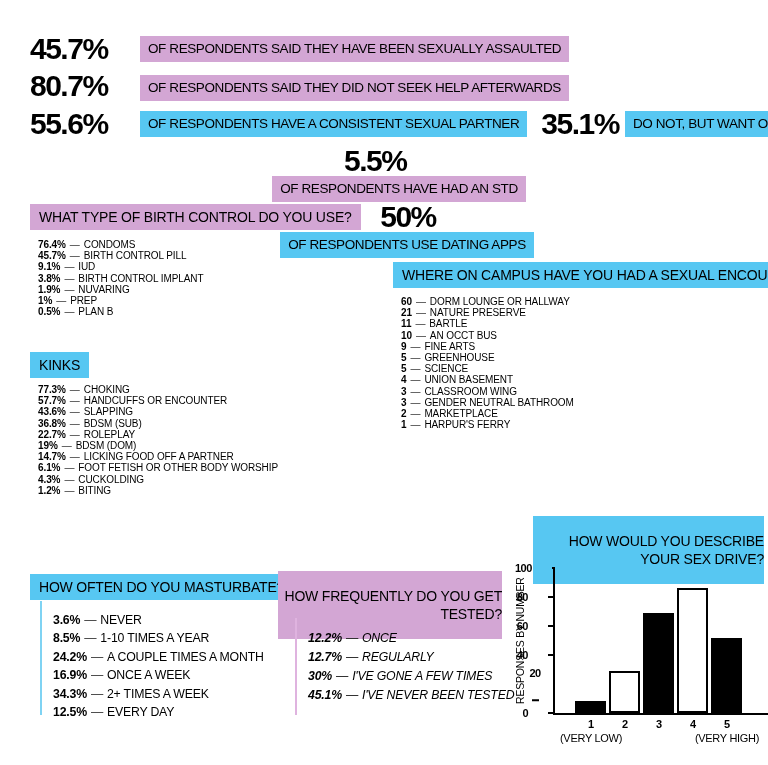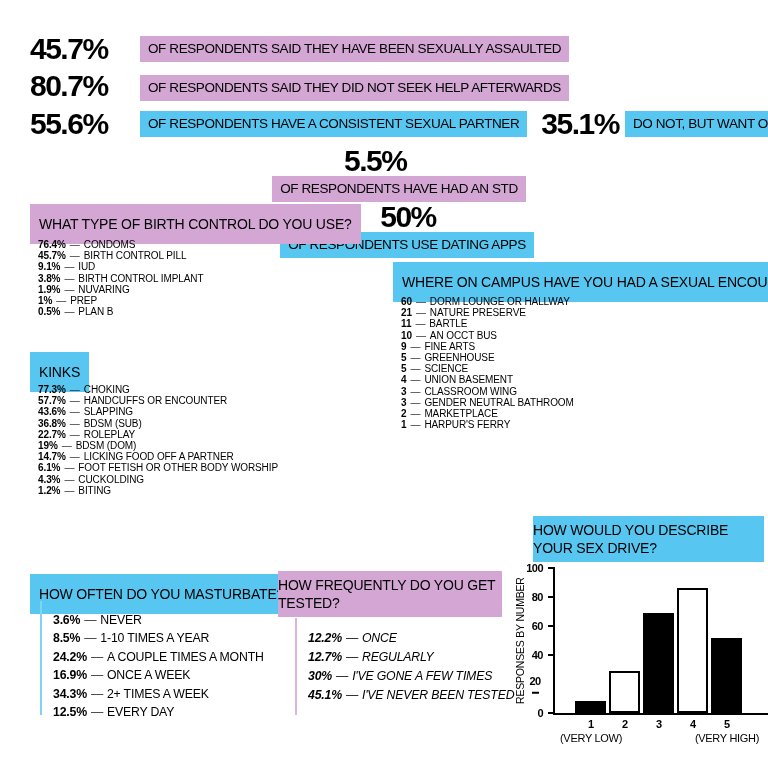--- a/index.html
+++ b/index.html
@@ -11,40 +11,40 @@
   .stat-row{position:absolute;left:30px;right:0;height:30px;display:flex;align-items:center;}
   .stat-value{width:110px;flex-shrink:0;font-size:30px;font-weight:bold;letter-spacing:-1.5px;line-height:30px;}
   .stat-value.inline{width:auto;}
   .stat-box{padding:0 8px;height:26px;line-height:26px;font-size:13.5px;letter-spacing:-0.4px;white-space:nowrap;}
   .bg-pink{background:#d3a6d4;}
   .bg-blue{background:#57c7f2;}
   .row1{top:34px;} .row2{top:71px;align-items:flex-end;} .row3{top:109px;} .row4{top:146px;flex-direction:column;}
   .ml14{margin-left:14px;} .ml18{margin-left:18px;} .ml16{margin-left:16px;} .ml6{margin-left:6px;}
   .grow{flex:1;}
   
-  .section-header{position:absolute;display:inline-block;padding:12px 9px;font-size:14px;letter-spacing:-0.2px;white-space:nowrap;}
-  .section-header.center{white-space:normal;text-align:left;padding:5px 0;line-height:1.3;}
+  .section-header{position:absolute;display:inline-block;padding:5px 9px;font-size:14px;letter-spacing:-0.2px;white-space:nowrap;}
+  .section-header.center{white-space:normal;text-align:right;padding:16px 0;line-height:1.3;}
   
   .dense-list{position:absolute;font-size:10px;line-height:11.2px;letter-spacing:-0.1px;white-space:nowrap;}
   .wide-list{position:absolute;font-size:12.3px;letter-spacing:-0.2px;white-space:nowrap;}
   .wide-list .li{line-height:18.4px;}
   .wide-list.tested .li{line-height:19px;font-style:italic;}
   .li .v{font-weight:bold;}
   .li .dash{padding:0 4px;color:#333;}
   .vline{position:absolute;width:2px;}
   .vline-blue{background:#7fd3f3;}
   .vline-pink{background:#dfb3df;}
   
   #chart{position:absolute;left:512px;top:558px;width:256px;height:207px;}
   #chart-ylabel{position:absolute;left:2px;top:10px;height:145px;writing-mode:vertical-rl;transform:rotate(180deg);font-size:10.5px;letter-spacing:-0.2px;text-align:center;}
   #chart-plot{position:absolute;left:41px;top:10px;width:207px;height:145px;border-left:2.5px solid #000;border-bottom:2.5px solid #000;display:flex;align-items:flex-end;gap:3px;padding-left:20px;box-sizing:content-box;}
   .bar{width:31px;flex-shrink:0;box-sizing:border-box;}
   .bar-black{background:#000;}
   .bar-white{background:#fff;border:2.5px solid #000;}
-  .ytick{position:absolute;right:100%;width:40px;display:flex;align-items:center;justify-content:flex-end;gap:5px;transform:translateY(50%);}
+  .ytick{position:absolute;right:100%;width:40px;display:flex;align-items:center;justify-content:flex-end;gap:20px;transform:translateY(50%);}
   .ytl{font-size:11px;font-weight:bold;letter-spacing:-0.5px;}
   .ytm{width:7px;height:2.5px;background:#000;}
   #chart-xlabels{position:absolute;left:43.5px;top:160px;display:flex;gap:3px;padding-left:20px;}
   .xcell{width:31px;position:relative;text-align:center;font-size:11px;font-weight:bold;}
   .xsub{position:absolute;top:14px;left:50%;transform:translateX(-50%);white-space:nowrap;font-weight:normal;font-size:11px;letter-spacing:-0.3px;}
 </style>
 </head>
 <body>
 
 <div id="canvas">

